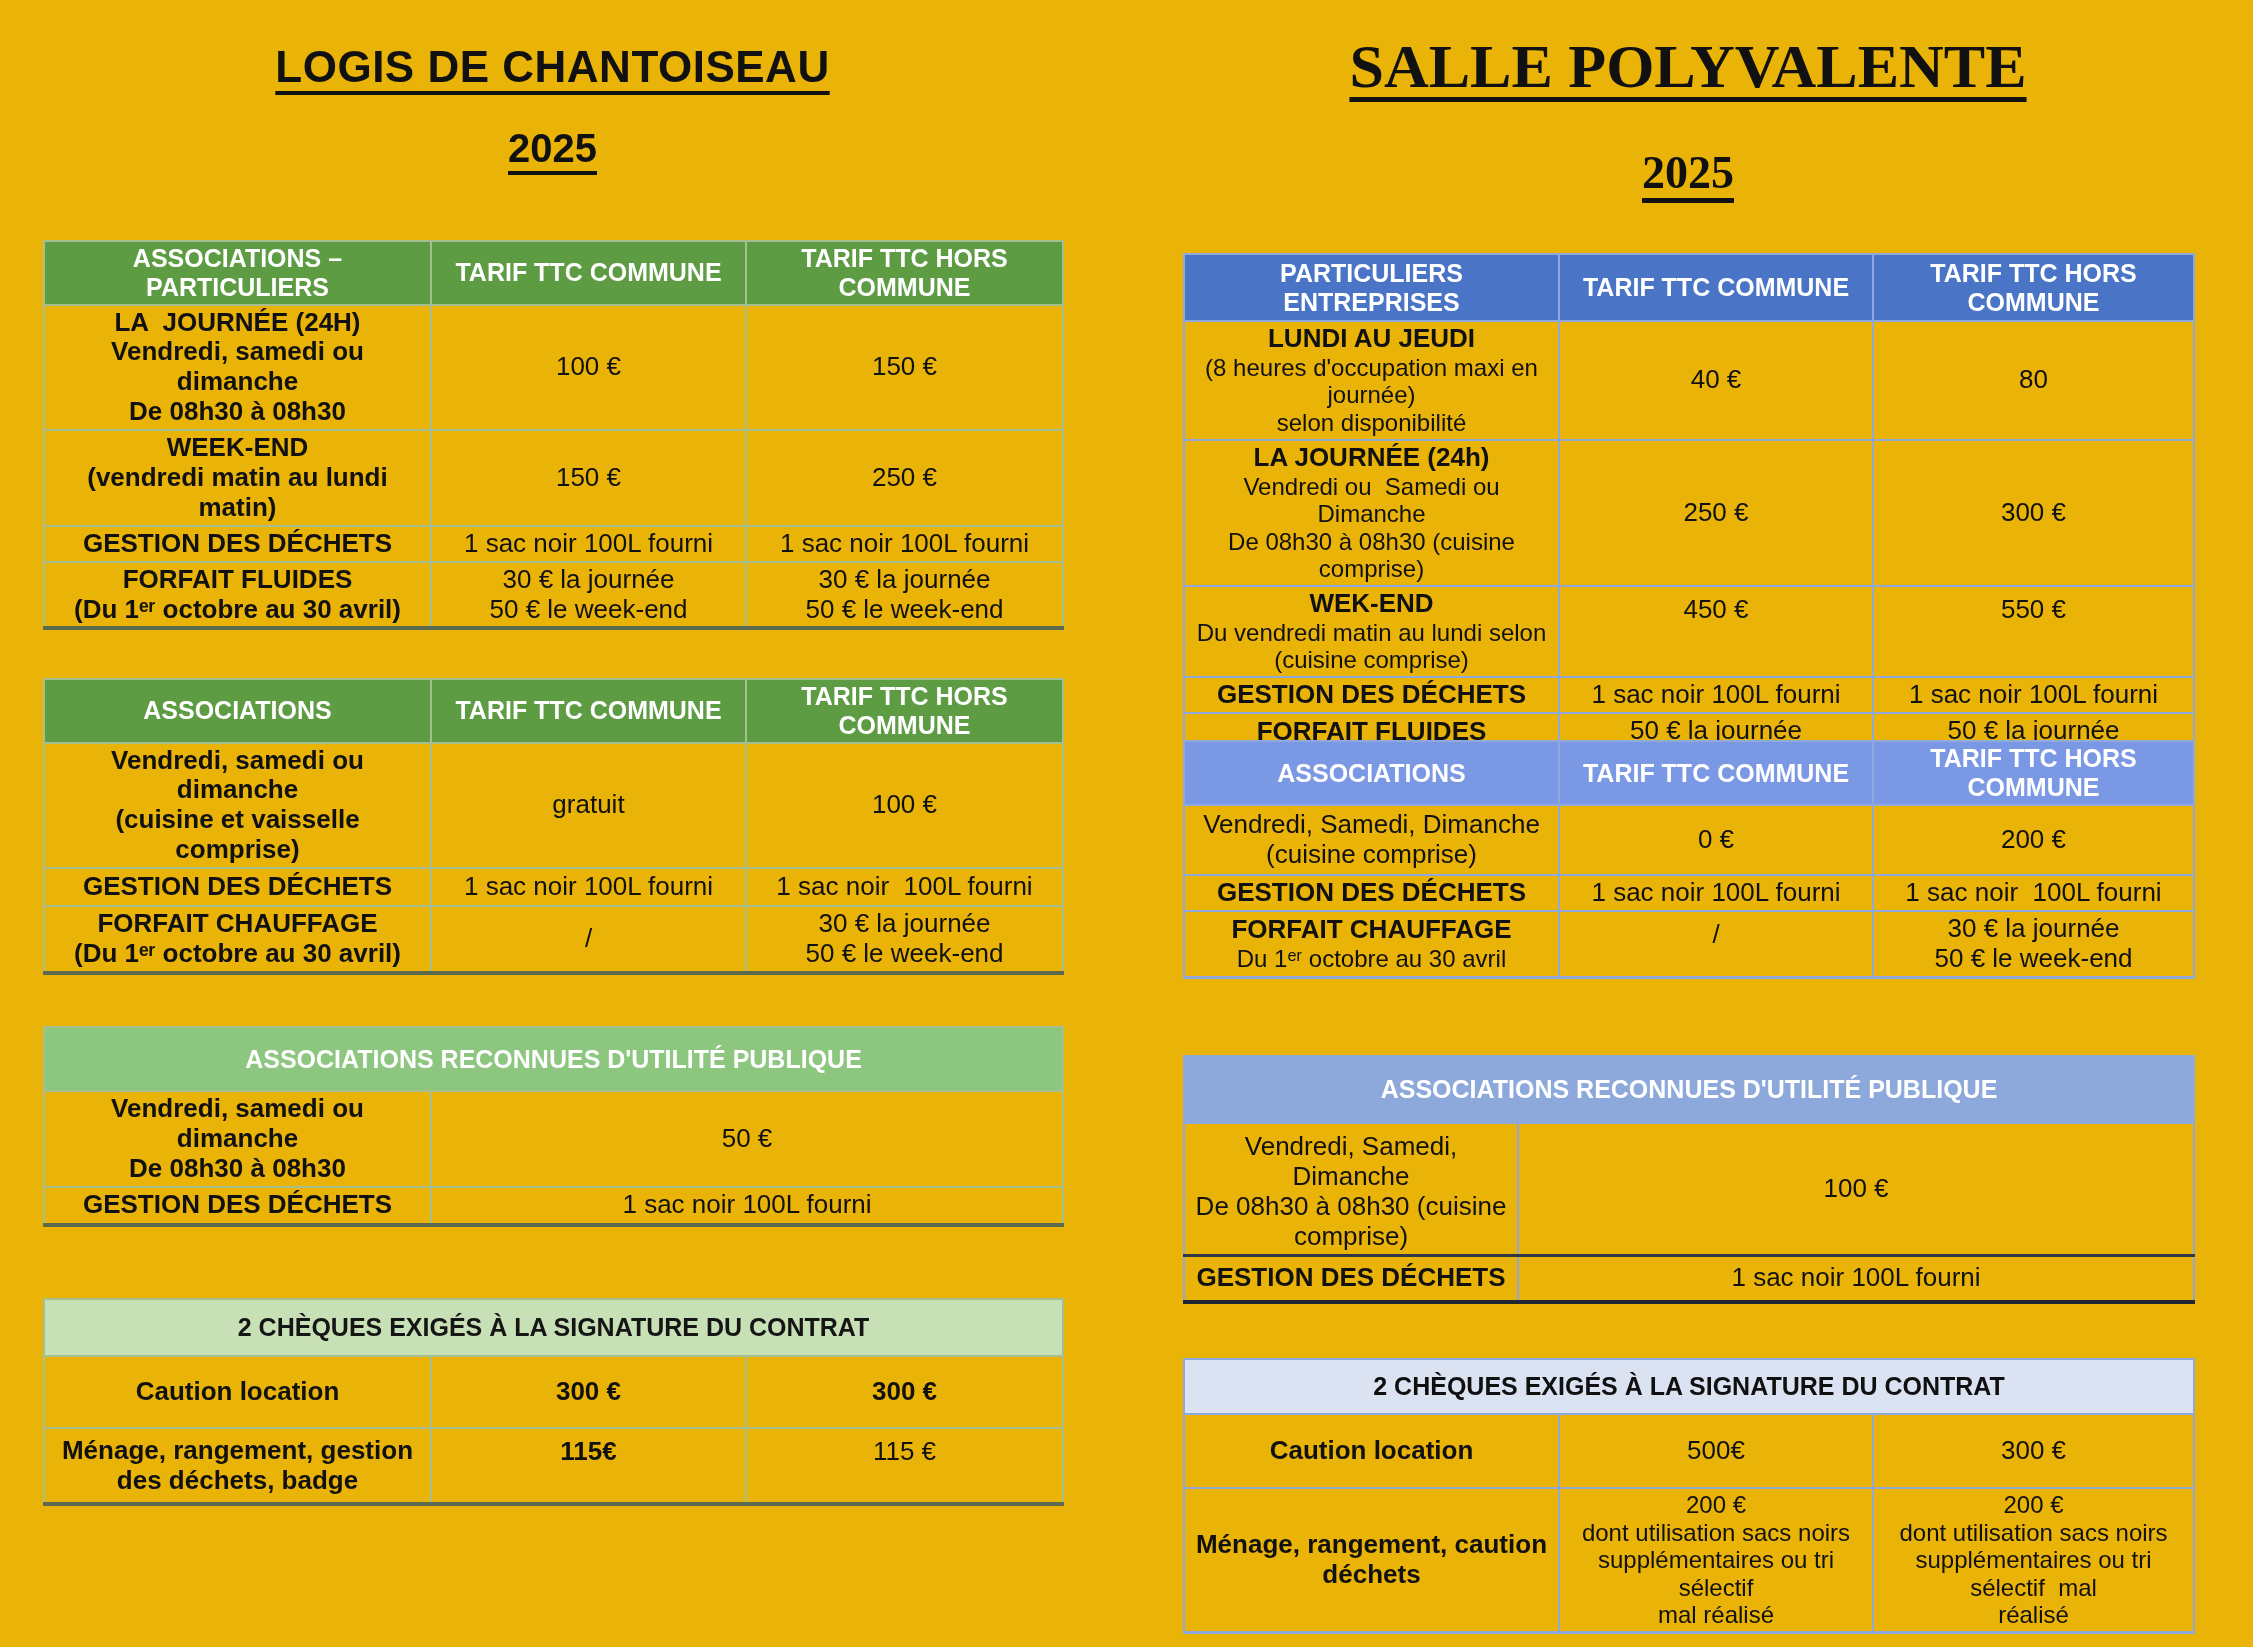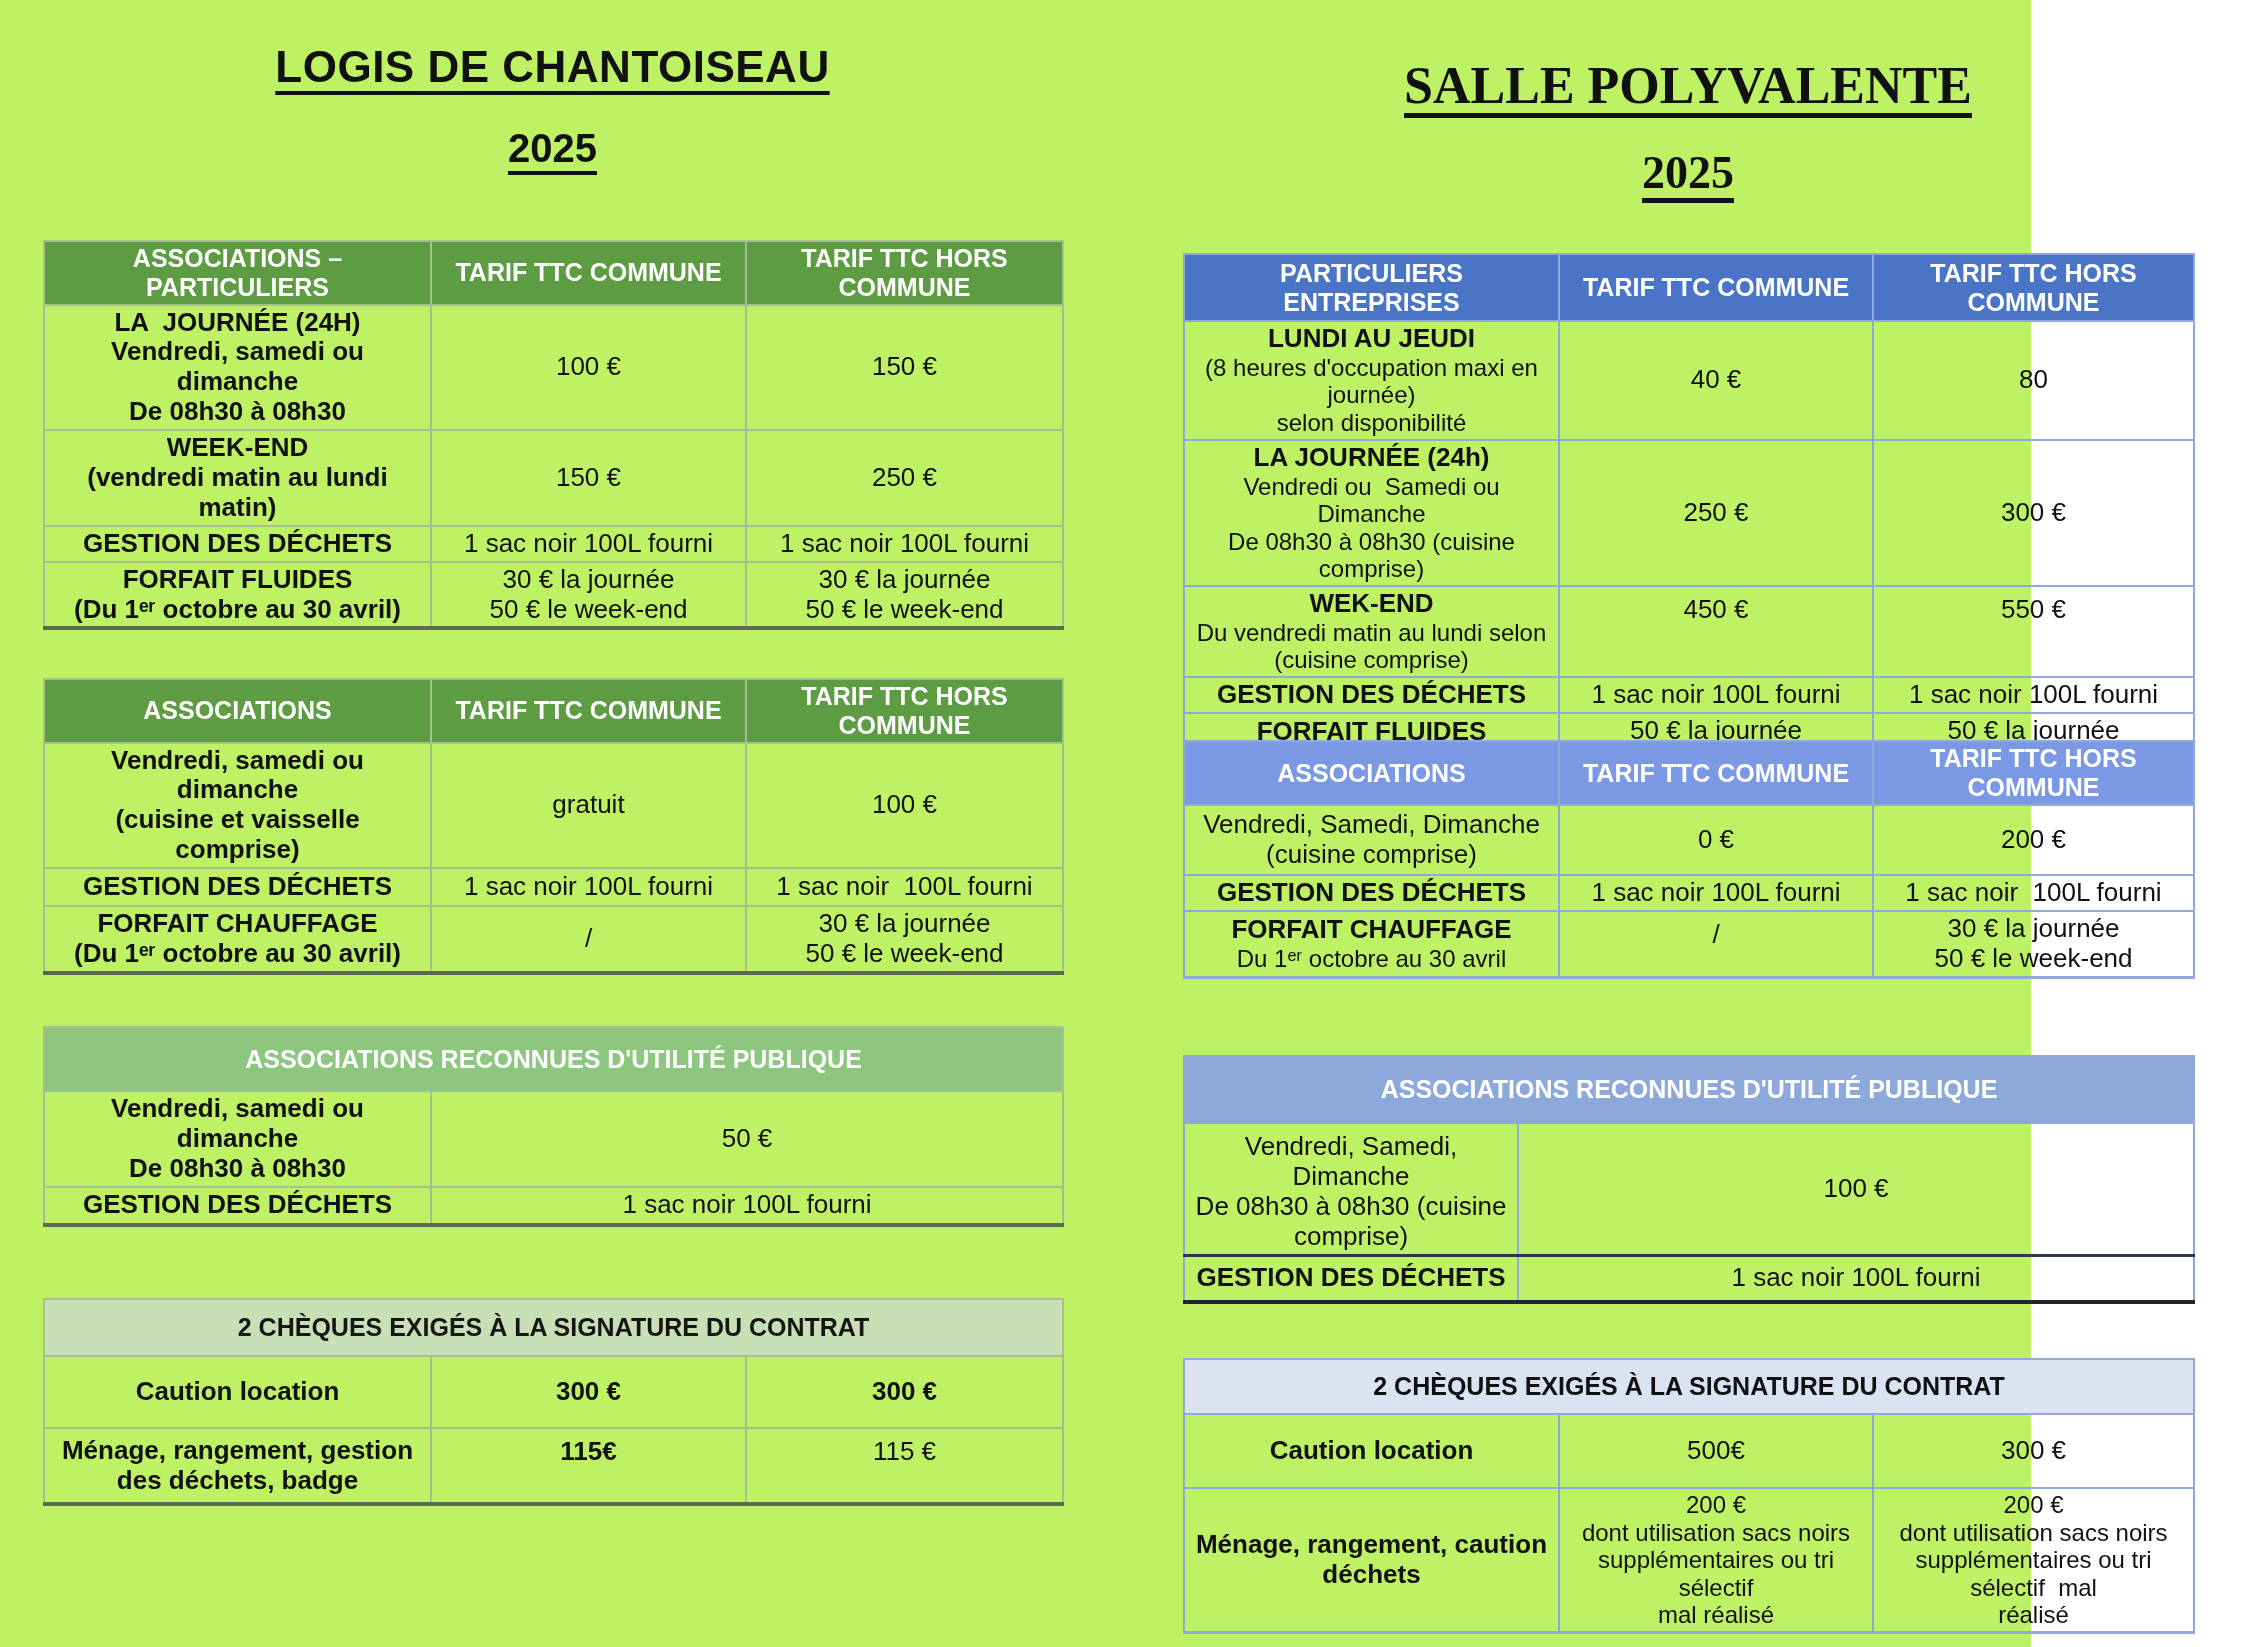--- a/index.html
+++ b/index.html
@@ -1,27 +1,27 @@
 <!DOCTYPE html>
 <html><head>
 <meta charset="utf-8">
 <style>
   html,body{margin:0;padding:0;background:#ffffff;}
-  #page{position:relative;width:2031px;height:1647px;background:#bef264;
+  #page{position:relative;width:2253px;height:1647px;background:#eab308;
         font-family:"Liberation Sans","DejaVu Sans",sans-serif;color:#111;}
   .col{position:absolute;top:0;}
   #col-left{left:43px;width:1019px;}
   #col-right{left:1183px;width:1010px;}
 
   .doc-title{position:absolute;width:100%;text-align:center;font-weight:bold;}
   #title-left{top:42px;font-size:44px;letter-spacing:.5px;
       text-decoration:underline;text-decoration-thickness:4px;text-underline-offset:9px;}
   #year-left{top:126px;font-size:40px;
       text-decoration:underline;text-decoration-thickness:4px;text-underline-offset:9px;}
-  #title-right{top:56px;font-size:52px;font-family:"Liberation Serif","DejaVu Serif",serif;
+  #title-right{top:31px;font-size:62px;font-family:"Liberation Serif","DejaVu Serif",serif;
       text-decoration:underline;text-decoration-thickness:5px;text-underline-offset:10px;}
   #year-right{top:146px;font-size:46px;font-family:"Liberation Serif","DejaVu Serif",serif;
       text-decoration:underline;text-decoration-thickness:5px;text-underline-offset:10px;}
 
   table{position:absolute;left:0;border-collapse:collapse;table-layout:fixed;}
   td{text-align:center;vertical-align:middle;padding:2px 8px;font-size:26px;line-height:1.15;}
   .b{display:block;font-weight:bold;white-space:pre-wrap;}
   .r{display:block;font-weight:normal;font-size:24px;white-space:pre-wrap;}
   .val{white-space:pre-wrap;}
   tr.hdr td{font-weight:bold;font-size:25px;}

